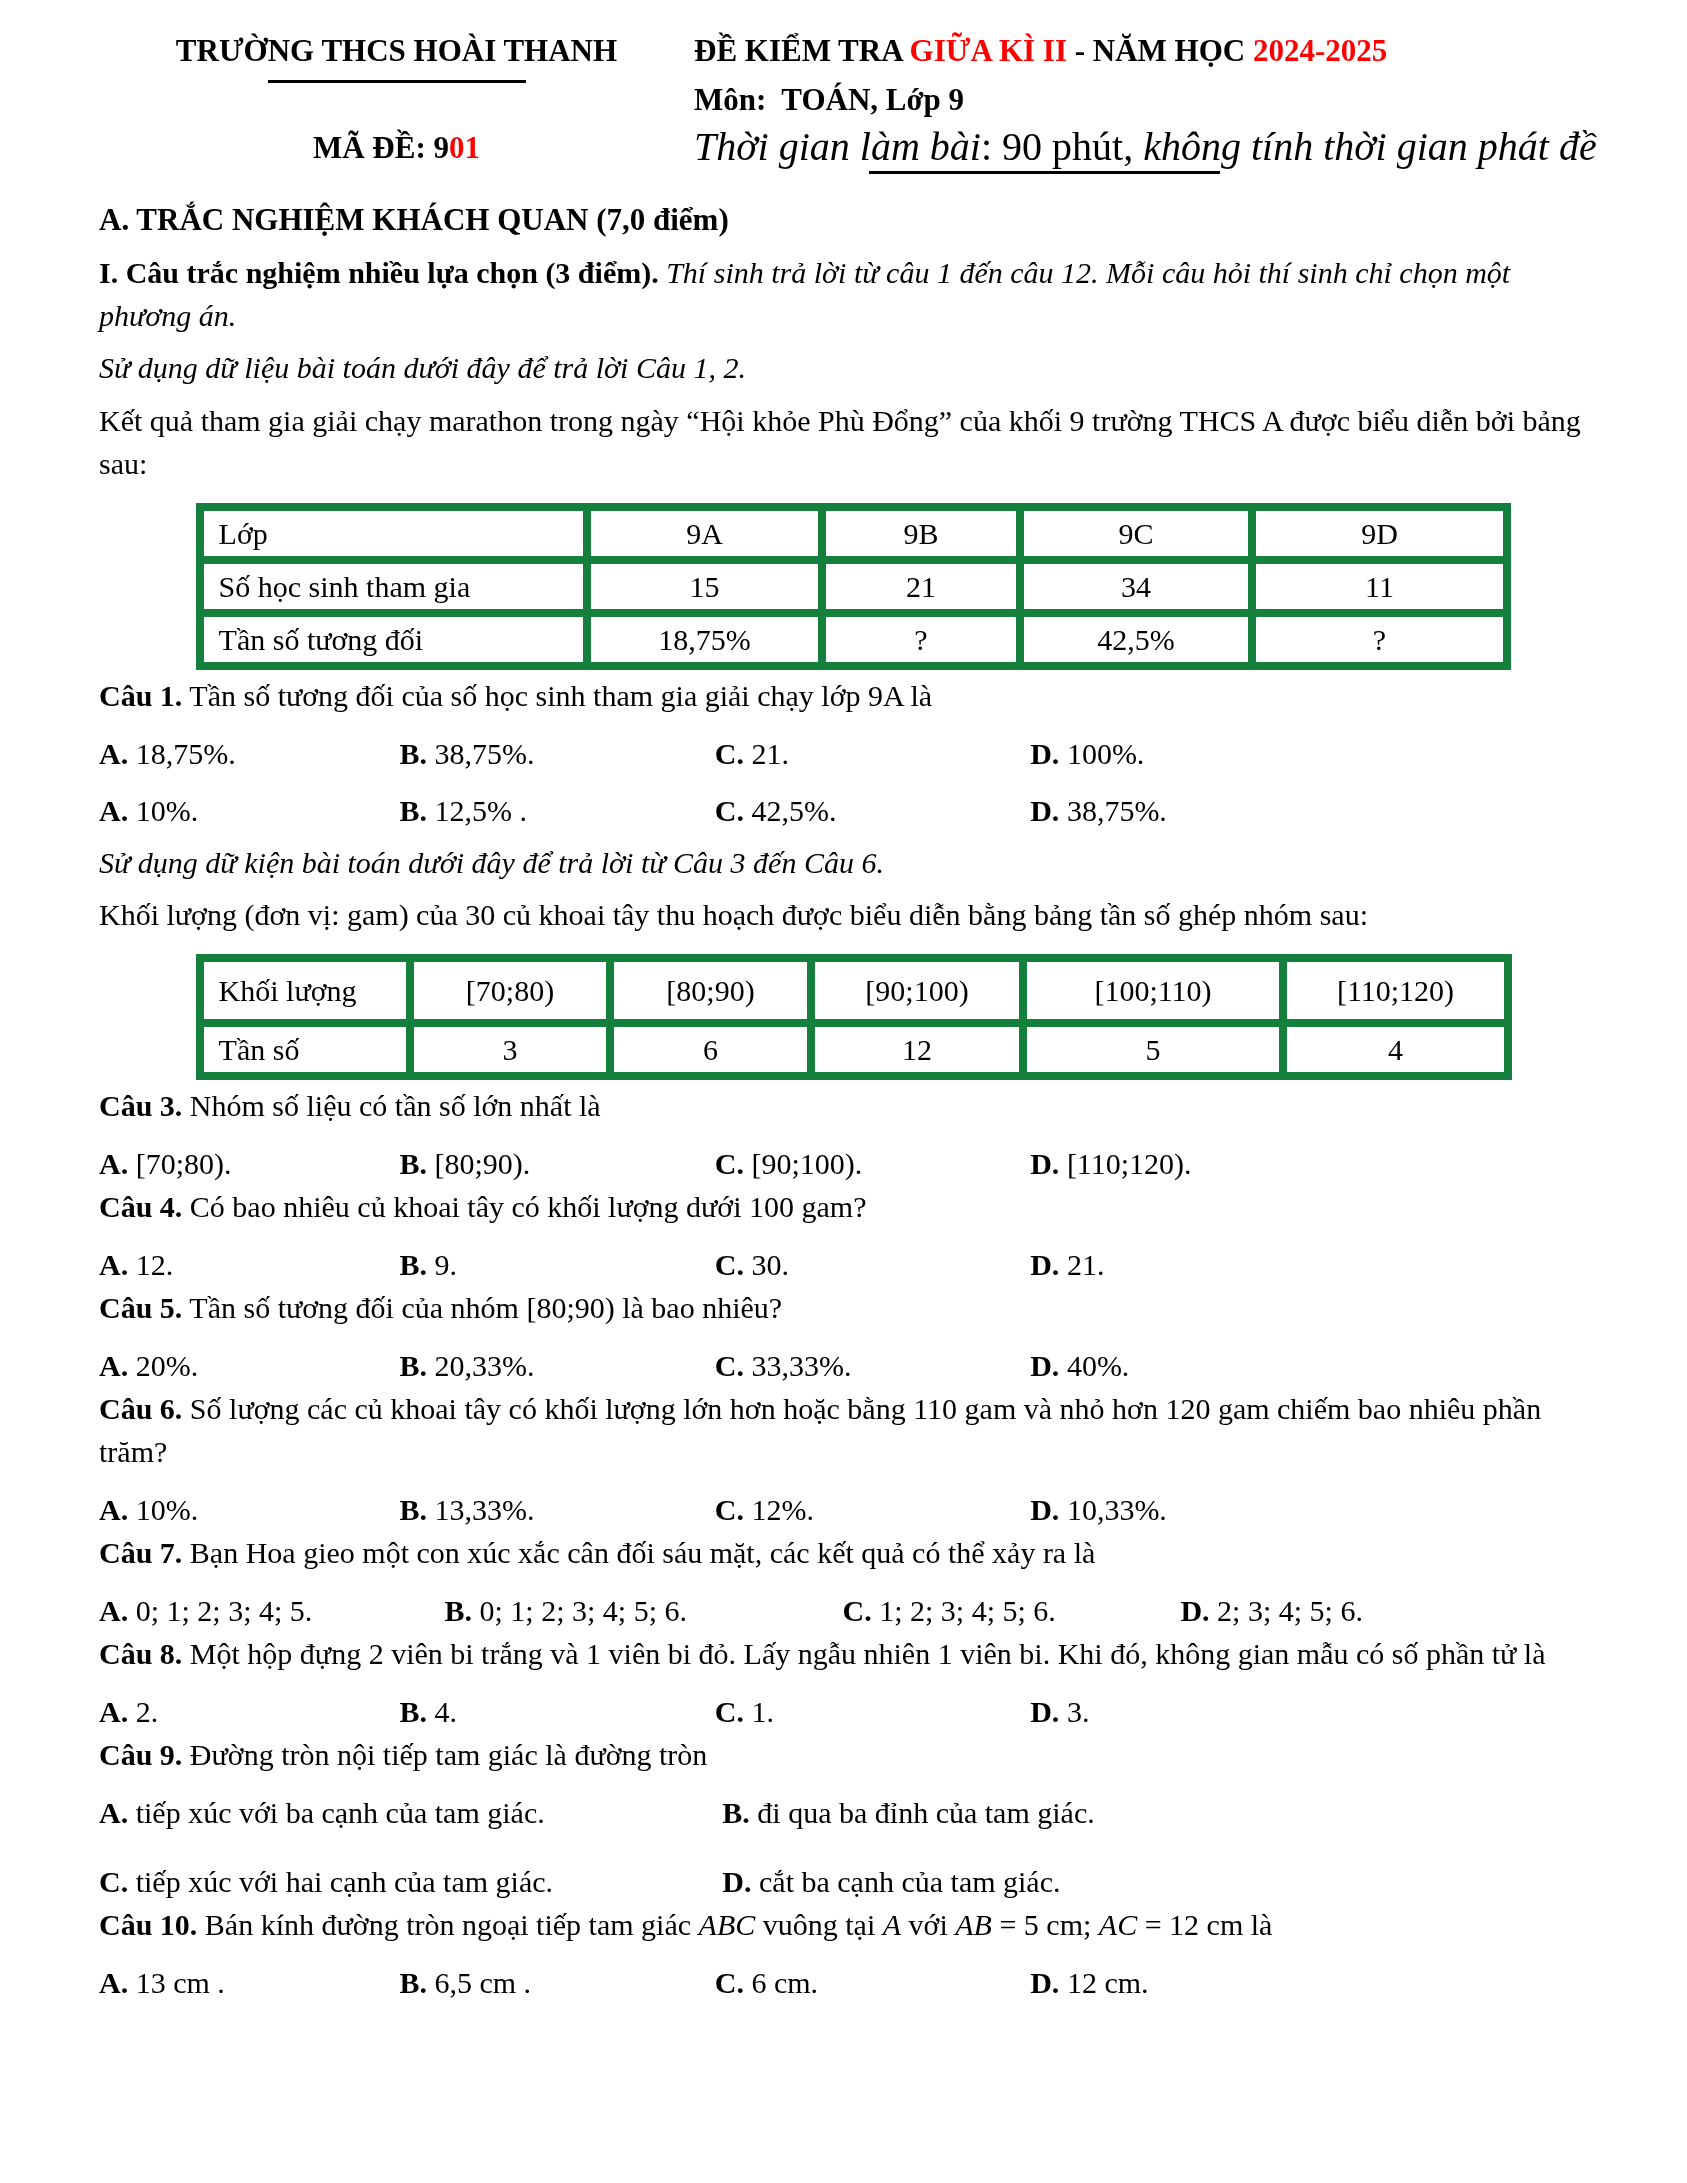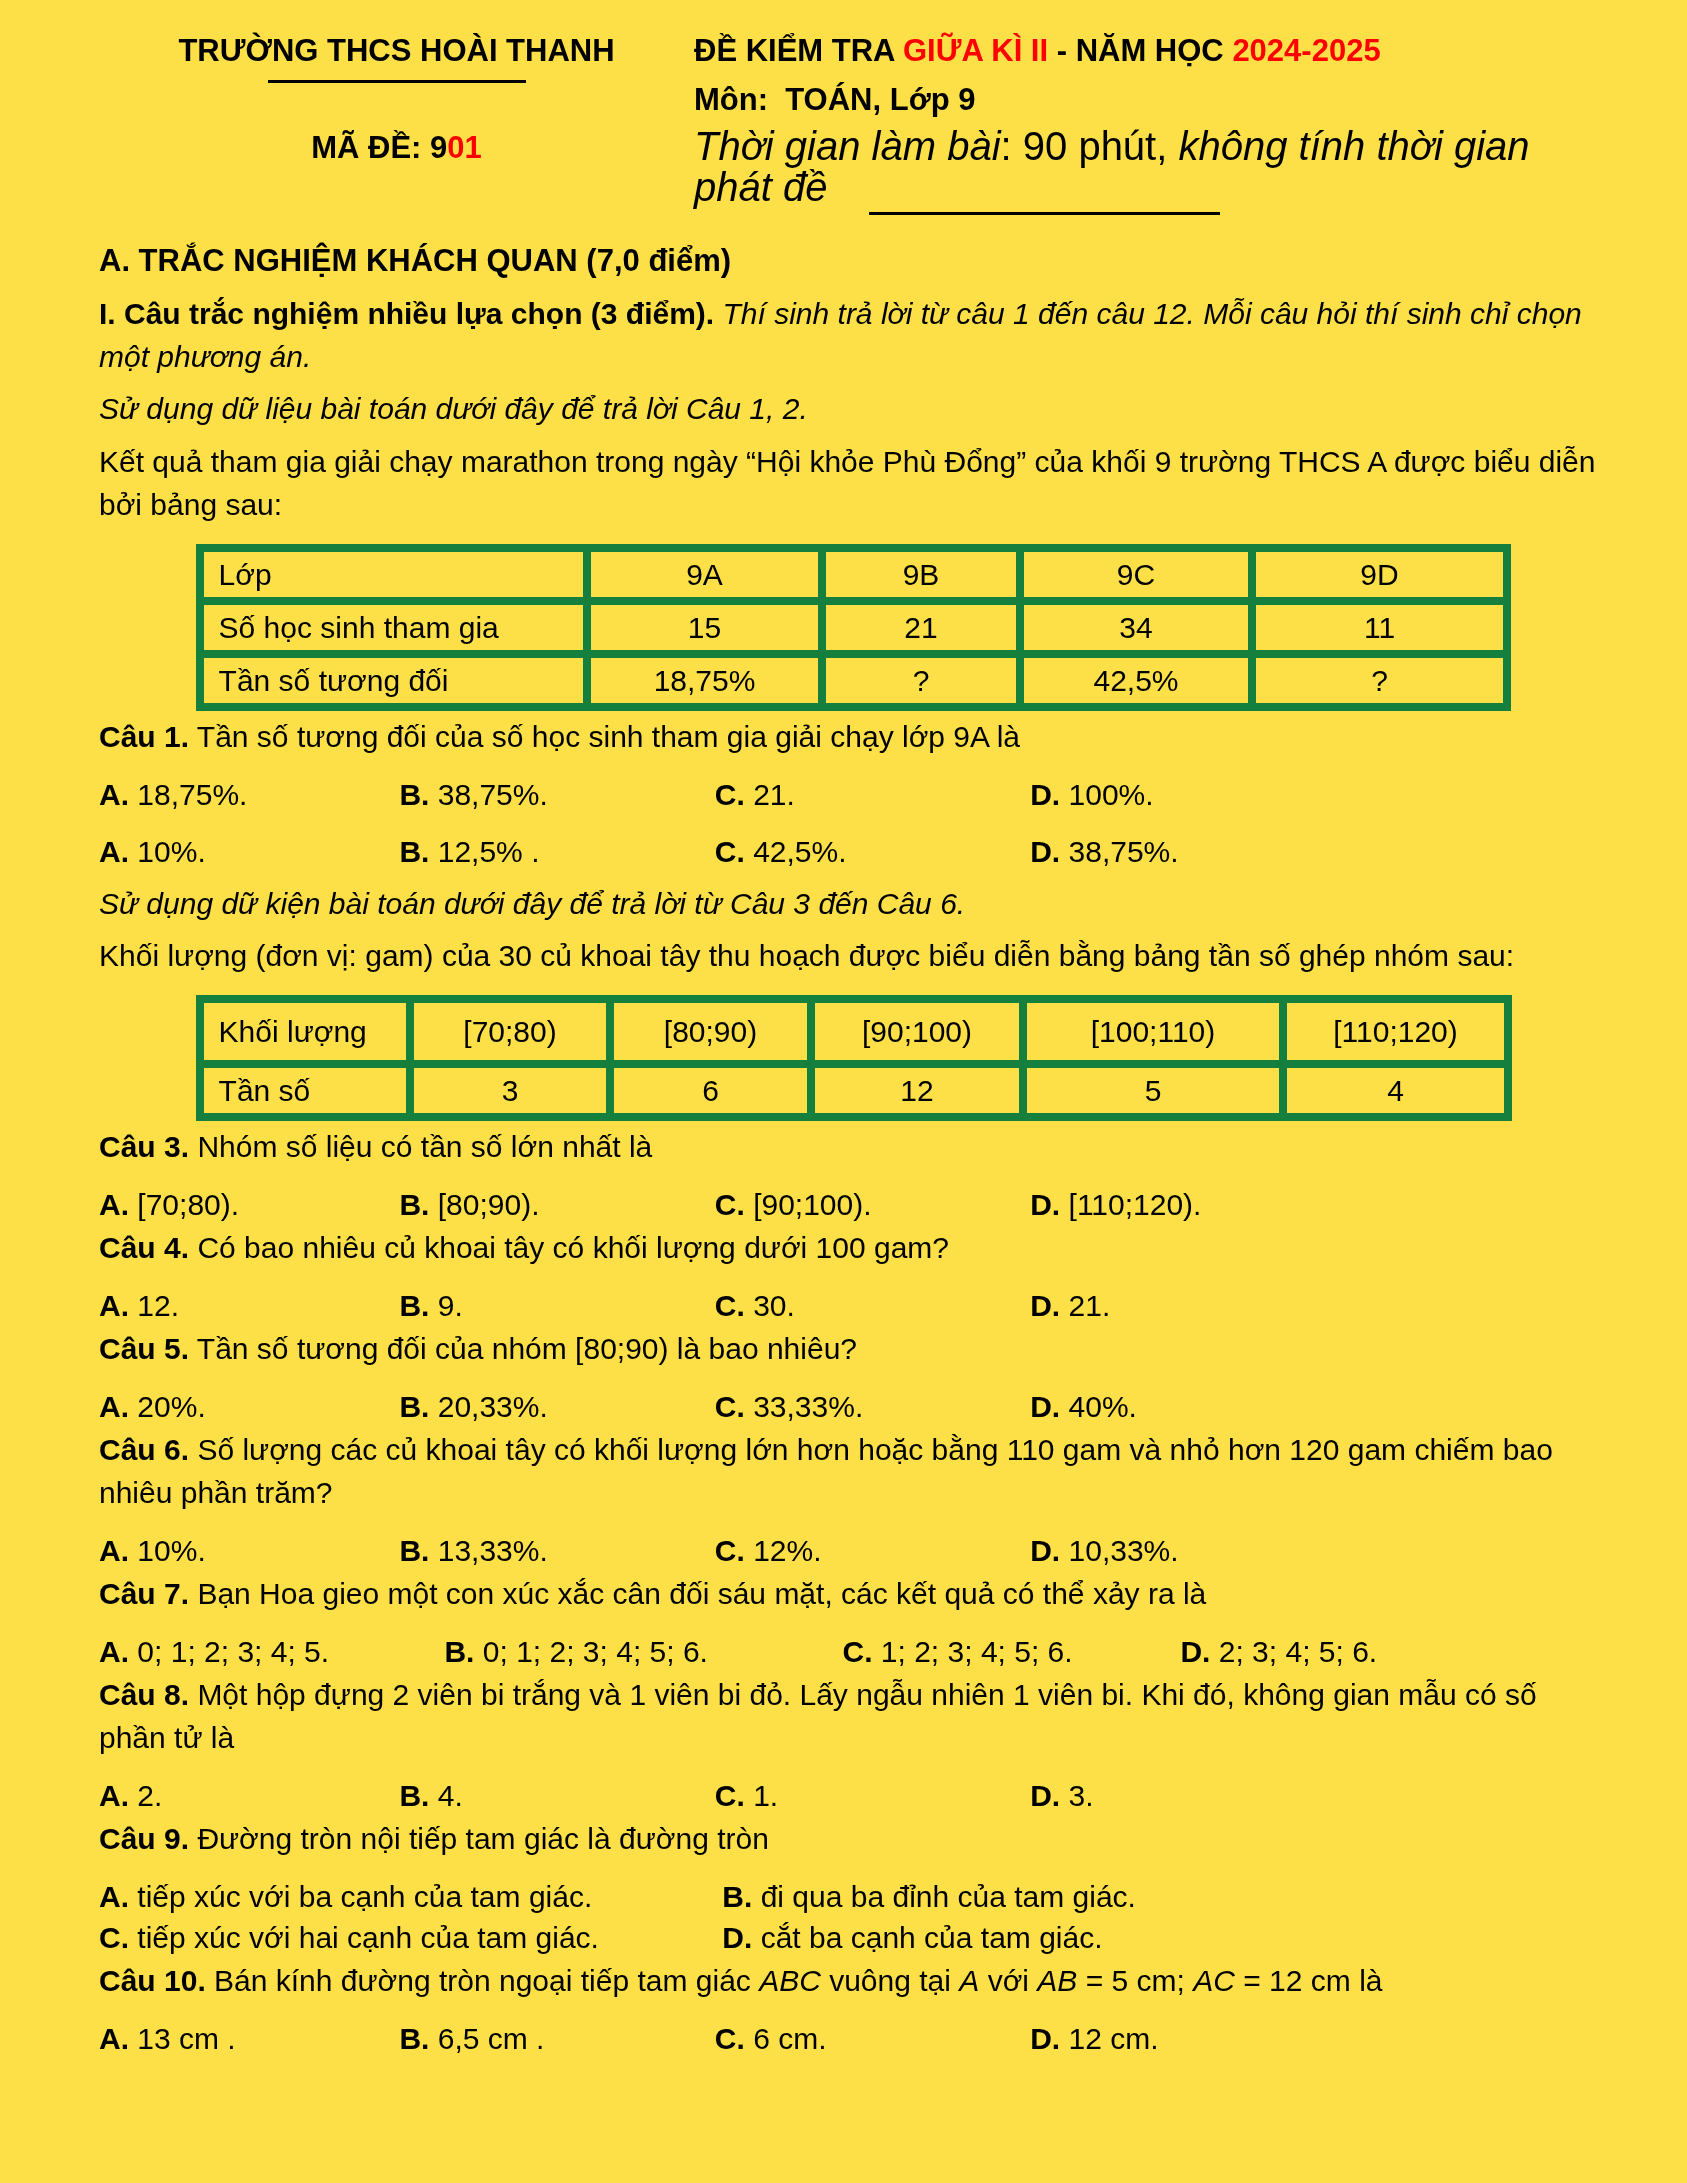--- a/index.html
+++ b/index.html
@@ -1,18 +1,18 @@
 <!DOCTYPE html>
 <html style="font-size:10.6px"><head>
 <meta charset="utf-8">
 <style>
   html,body{margin:0;padding:0;background:#888;}
   .page{
-    width:1687px;height:2183px;background:#fde047;color:#000;
-    font-family:Liberation Sans, sans-serif;
+    width:1687px;height:2183px;background:#ffffff;color:#000;
+    font-family:Liberation Serif, serif;
     font-size:30px;box-sizing:border-box;
     padding:29px 86px 0 99px;position:relative;overflow:hidden;
   }
   .bold{font-weight:bold}
   .italic{font-style:italic}
   .red{color:#ff0000}
   p{margin:0}
 
   
   .header{display:flex;align-items:flex-start}
@@ -34,21 +34,21 @@
 
   
   .opts{display:flex;margin-top:16px;line-height:41px}
   .opt b{font-weight:bold}
   .opts-std .o1{width:20%}
   .opts-std .o2{width:21%}
   .opts-std .o3{width:21%}
   .opts-7 .o1{width:23%}
   .opts-7 .o2{width:26.5%}
   .opts-7 .o3{width:22.5%}
-  .opts-2{display:grid;grid-template-columns:41.5% 1fr;row-gap:0;margin-top:16px;line-height:41px}
+  .opts-2{display:grid;grid-template-columns:41.5% 1fr;row-gap:28px;margin-top:16px;line-height:41px}
 
   
   table.tbl{border-collapse:collapse;margin:18.5px 0 4px 97px;table-layout:fixed}
   .tbl td{border:8px solid #15803d;text-align:center;vertical-align:middle;
           padding:4px 6.6px;height:53px;box-sizing:border-box;font-size:30px}
   .tbl td.first{text-align:left;padding-left:14.6px}
   .tbl tr.tall td{height:65px}
 </style>
 </head>
 <body>

